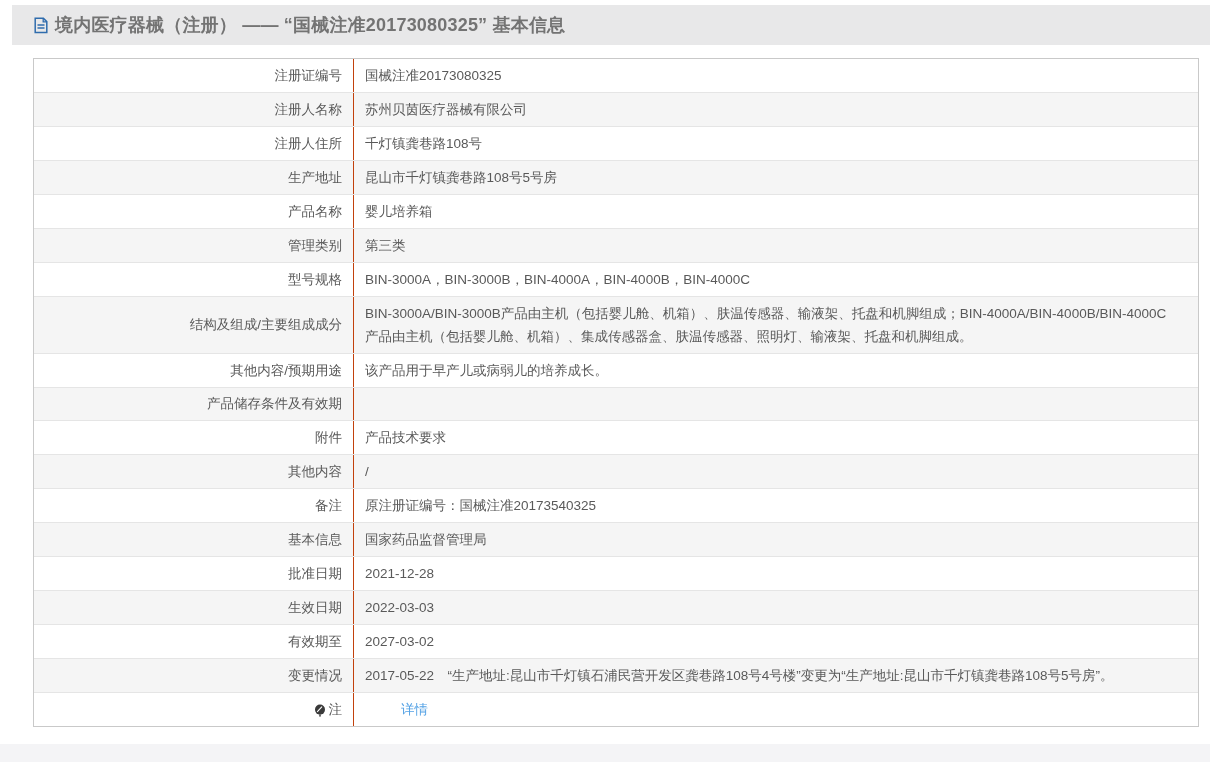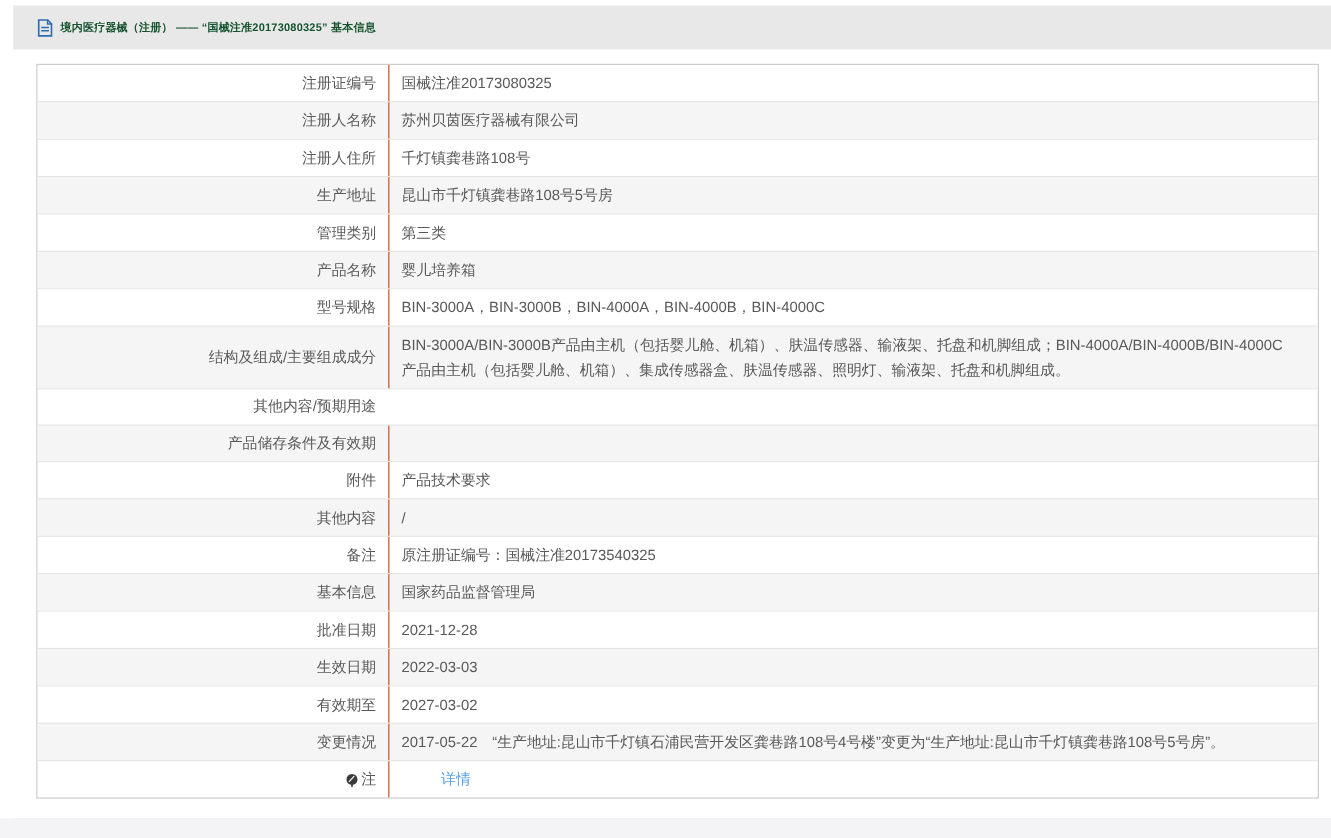--- a/index.html
+++ b/index.html
@@ -5,21 +5,21 @@
   * { margin:0; padding:0; box-sizing:border-box; }
   html,body { width:1210px; height:762px; overflow:hidden; background:#ffffff;
               font-family:"Liberation Sans","DejaVu Sans",sans-serif; }
 
   .page { position:relative; width:1210px; height:762px; background:#ffffff; }
 
   
   .header-bar { position:absolute; left:12px; right:0; top:5px; height:40px;
                 background:#e8e8e9; display:flex; align-items:center; padding-left:21px; }
   .doc-icon { display:inline-flex; margin-right:6px; }
-  .page-title { font-size:10px; font-weight:600; color:#14532d; letter-spacing:0.2px; }
+  .page-title { font-size:18px; font-weight:600; color:#737373; letter-spacing:0.2px; }
 
   
   .info-table { position:absolute; left:33px; top:58px; width:1166px;
                 border:1px solid #c9c9c9; background:#ffffff; }
   .row { display:flex; min-height:33px; }
   .row:nth-child(even) { background:#f5f5f5; }
   .row + .row { border-top:1px solid #e5e5e5; }
   .cell-label { flex:0 0 319px; display:flex; align-items:center; justify-content:flex-end;
                 text-align:left; padding:5px 11px 5px 8px; color:#595959;
                 font-size:13.5px; line-height:22px; }
@@ -75,50 +75,51 @@
 
   <div class="row">
     <div class="cell-label">
           <span>生产地址</span>
         </div>
     <div class="cell-value">昆山市千灯镇龚巷路108号5号房</div>
   </div>
 
   <div class="row">
     <div class="cell-label">
+          <span>产品名称</span>
+        </div>
+    <div class="cell-value">婴儿培养箱</div>
+  </div>
+
+  <div class="row">
+    <div class="cell-label">
           <span>管理类别</span>
         </div>
     <div class="cell-value">第三类</div>
   </div>
 
   <div class="row">
     <div class="cell-label">
-          <span>产品名称</span>
-        </div>
-    <div class="cell-value">婴儿培养箱</div>
-  </div>
-
-  <div class="row">
-    <div class="cell-label">
           <span>型号规格</span>
         </div>
     <div class="cell-value">BIN-3000A，BIN-3000B，BIN-4000A，BIN-4000B，BIN-4000C</div>
   </div>
 
   <div class="row">
     <div class="cell-label">
           <span>结构及组成/主要组成成分</span>
         </div>
     <div class="cell-value">BIN-3000A/BIN-3000B产品由主机（包括婴儿舱、机箱）、肤温传感器、输液架、托盘和机脚组成；BIN-4000A/BIN-4000B/BIN-4000C产品由主机（包括婴儿舱、机箱）、集成传感器盒、肤温传感器、照明灯、输液架、托盘和机脚组成。</div>
   </div>
 
   <div class="row">
     <div class="cell-label">
           <span>其他内容/预期用途</span>
         </div>
+    <div class="cell-value">该产品用于早产儿或病弱儿的培养成长。</div>
   </div>
 
   <div class="row">
     <div class="cell-label">
           <span>产品储存条件及有效期</span>
         </div>
     <div class="cell-value"></div>
   </div>
 
   <div class="row">

